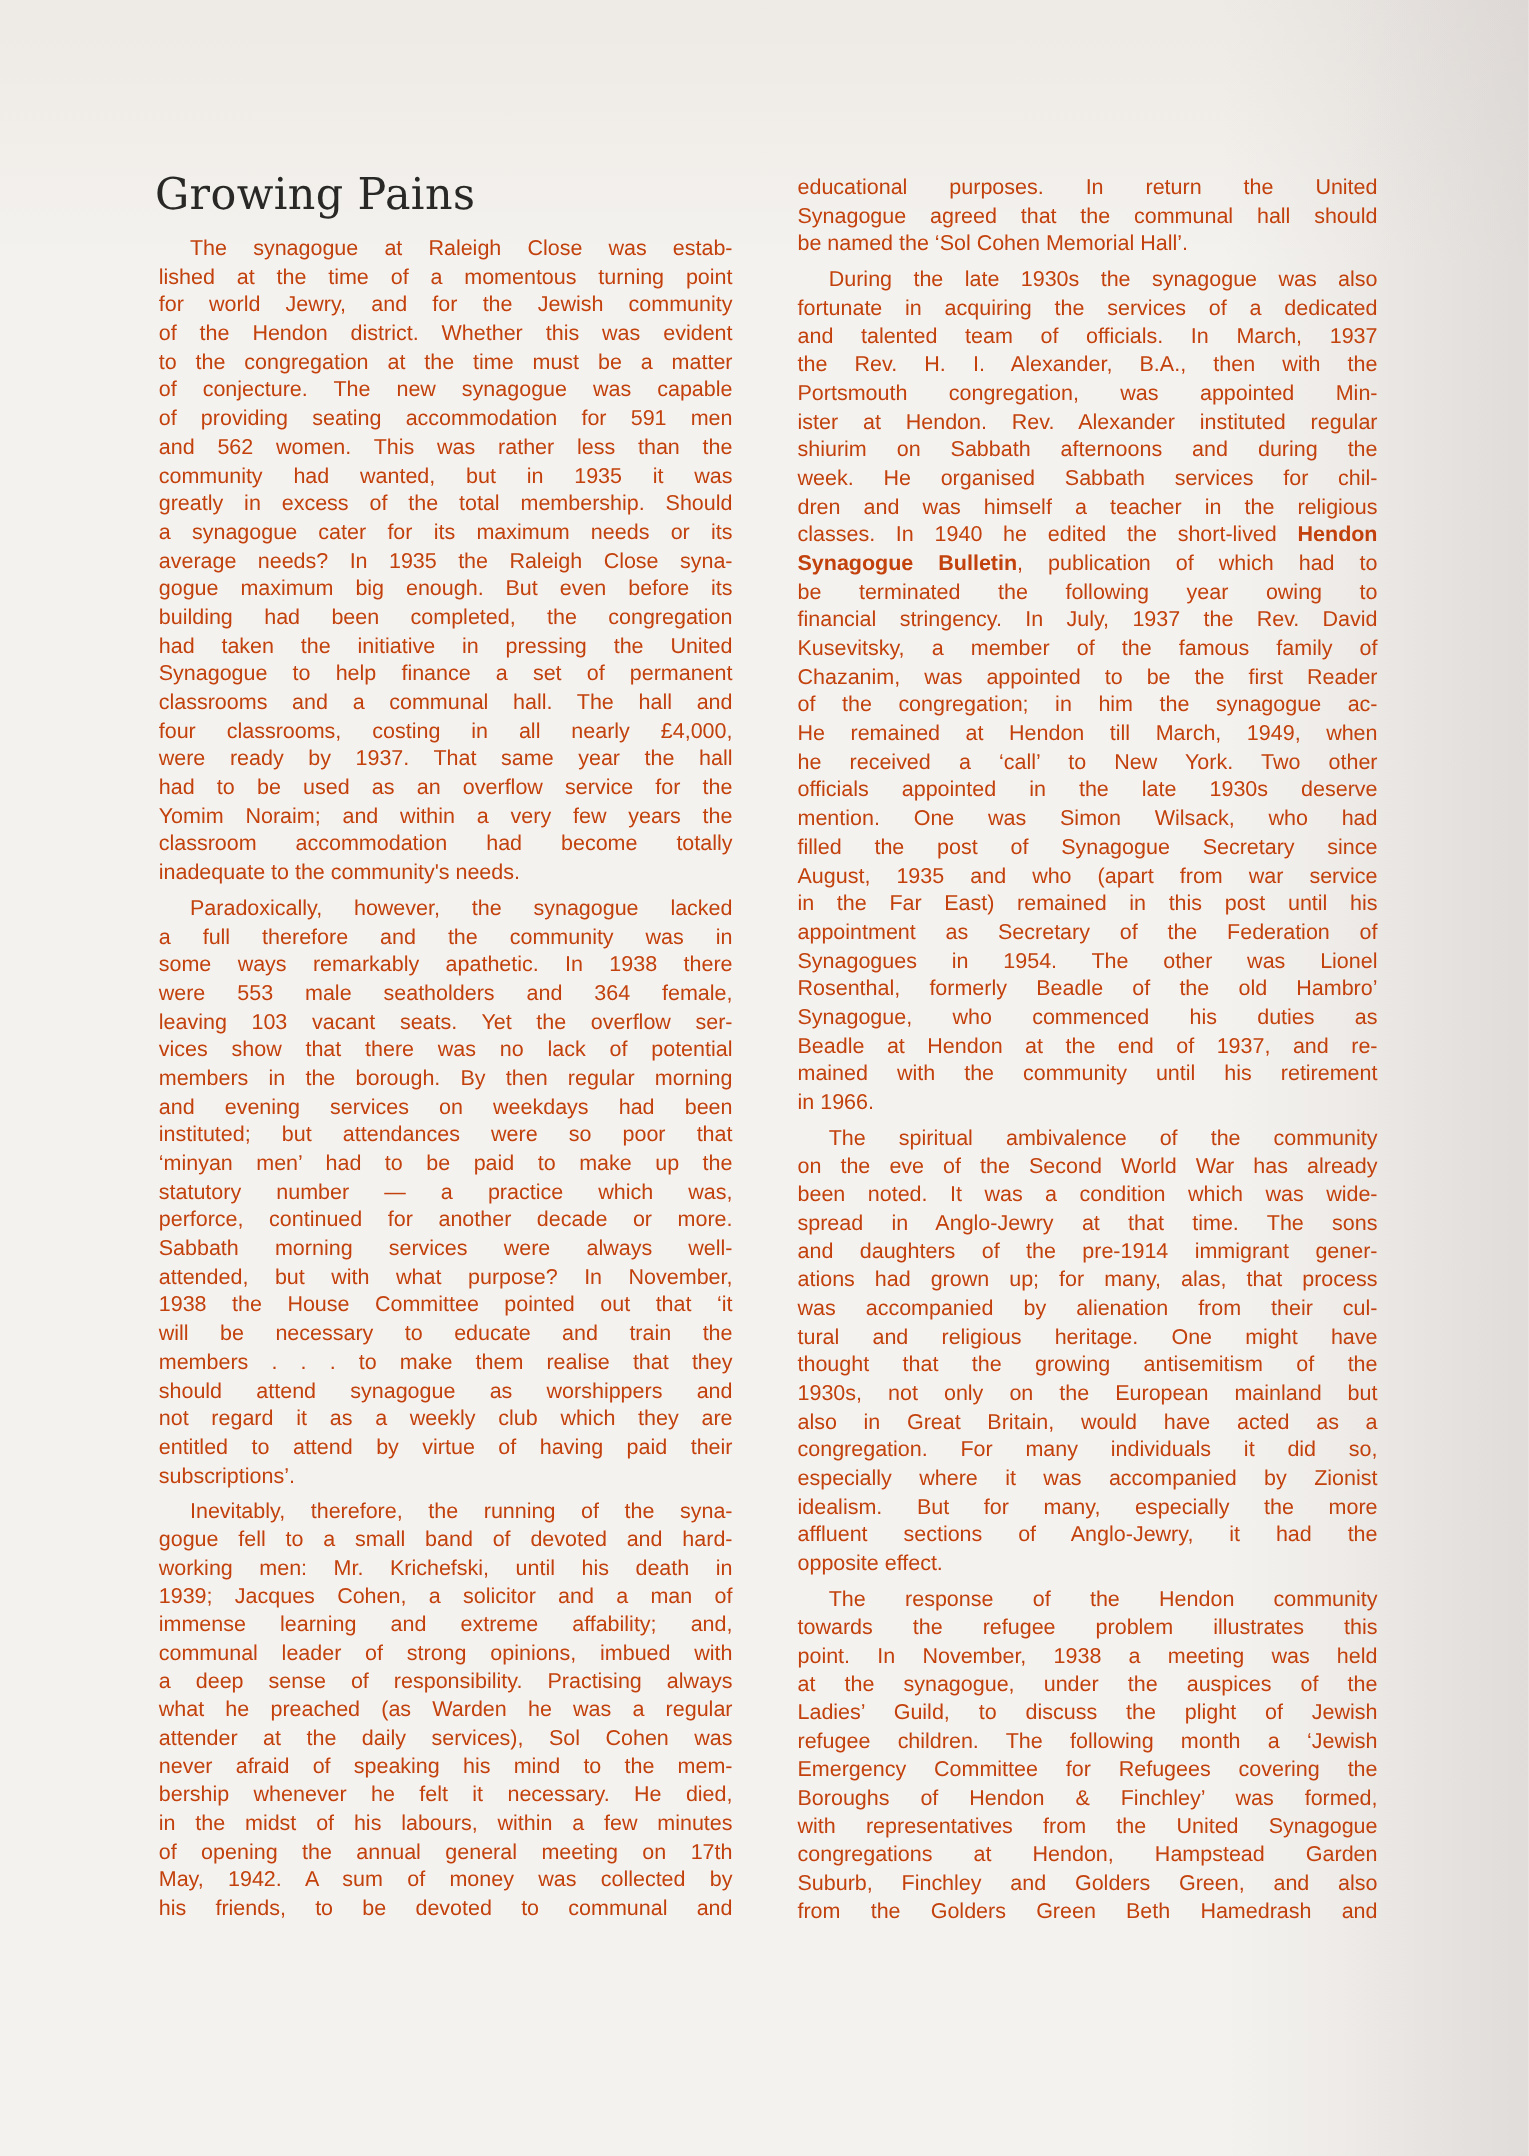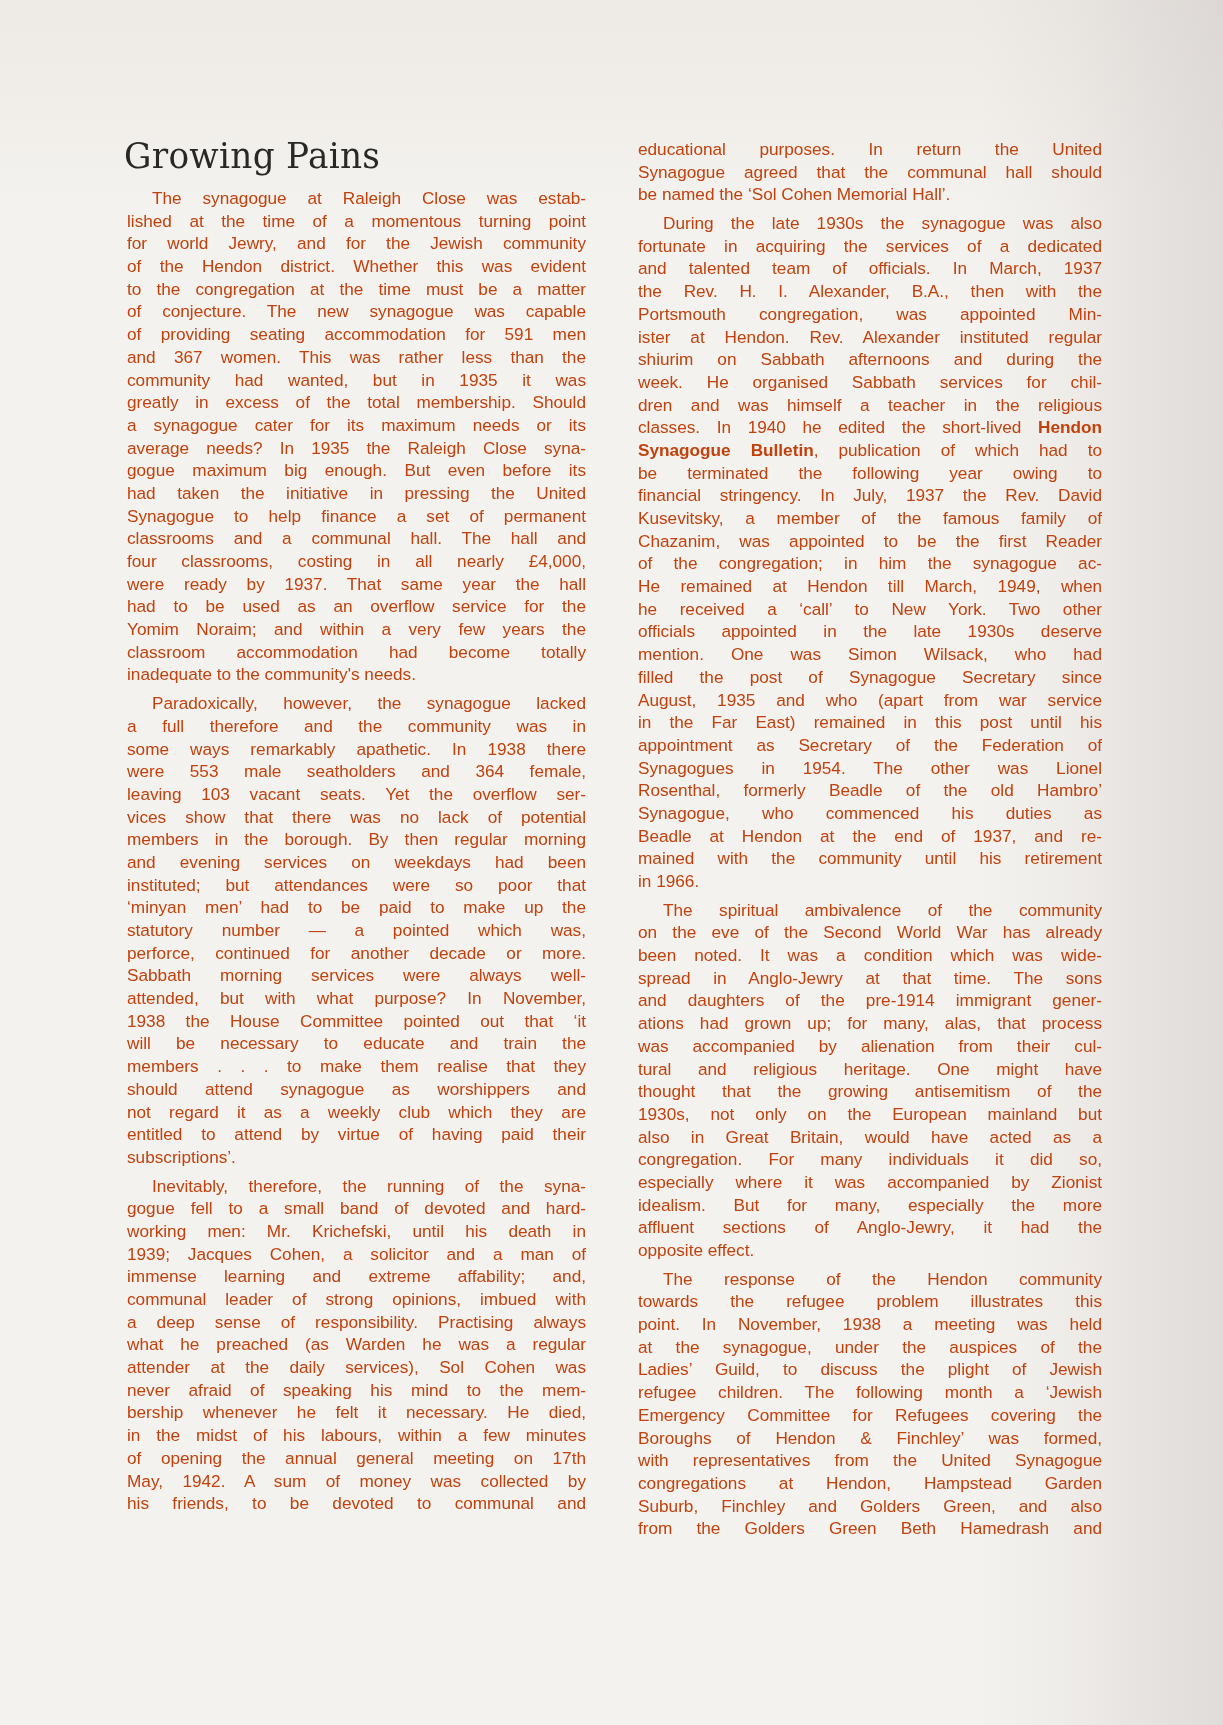--- a/index.html
+++ b/index.html
@@ -69,26 +69,27 @@
 
 <div class="column col-left">
     <p class="para">
       <span class="line indent">The synagogue at Raleigh Close was estab-</span>
       <span class="line">lished at the time of a momentous turning point</span>
       <span class="line">for world Jewry, and for the Jewish community</span>
       <span class="line">of the Hendon district. Whether this was evident</span>
       <span class="line">to the congregation at the time must be a matter</span>
       <span class="line">of conjecture. The new synagogue was capable</span>
       <span class="line">of providing seating accommodation for 591 men</span>
-      <span class="line">and 367 women. This was rather less than the</span>
+      <span class="line">and 562 women. This was rather less than the</span>
       <span class="line">community had wanted, but in 1935 it was</span>
       <span class="line">greatly in excess of the total membership. Should</span>
       <span class="line">a synagogue cater for its maximum needs or its</span>
       <span class="line">average needs? In 1935 the Raleigh Close syna-</span>
       <span class="line">gogue maximum big enough. But even before its</span>
+      <span class="line">building had been completed, the congregation</span>
       <span class="line">had taken the initiative in pressing the United</span>
       <span class="line">Synagogue to help finance a set of permanent</span>
       <span class="line">classrooms and a communal hall. The hall and</span>
       <span class="line">four classrooms, costing in all nearly £4,000,</span>
       <span class="line">were ready by 1937. That same year the hall</span>
       <span class="line">had to be used as an overflow service for the</span>
       <span class="line">Yomim Noraim; and within a very few years the</span>
       <span class="line">classroom accommodation had become totally</span>
       <span class="line last">inadequate to the community's needs.</span>
     </p>
@@ -96,21 +97,21 @@
       <span class="line indent">Paradoxically, however, the synagogue lacked</span>
       <span class="line">a full therefore and the community was in</span>
       <span class="line">some ways remarkably apathetic. In 1938 there</span>
       <span class="line">were 553 male seatholders and 364 female,</span>
       <span class="line">leaving 103 vacant seats. Yet the overflow ser-</span>
       <span class="line">vices show that there was no lack of potential</span>
       <span class="line">members in the borough. By then regular morning</span>
       <span class="line">and evening services on weekdays had been</span>
       <span class="line">instituted; but attendances were so poor that</span>
       <span class="line">‘minyan men’ had to be paid to make up the</span>
-      <span class="line">statutory number — a pointed which was,</span>
+      <span class="line">statutory number — a practice which was,</span>
       <span class="line">perforce, continued for another decade or more.</span>
       <span class="line">Sabbath morning services were always well-</span>
       <span class="line">attended, but with what purpose? In November,</span>
       <span class="line">1938 the House Committee pointed out that ‘it</span>
       <span class="line">will be necessary to educate and train the</span>
       <span class="line">members . . . to make them realise that they</span>
       <span class="line">should attend synagogue as worshippers and</span>
       <span class="line">not regard it as a weekly club which they are</span>
       <span class="line">entitled to attend by virtue of having paid their</span>
       <span class="line last">subscriptions’.</span>

